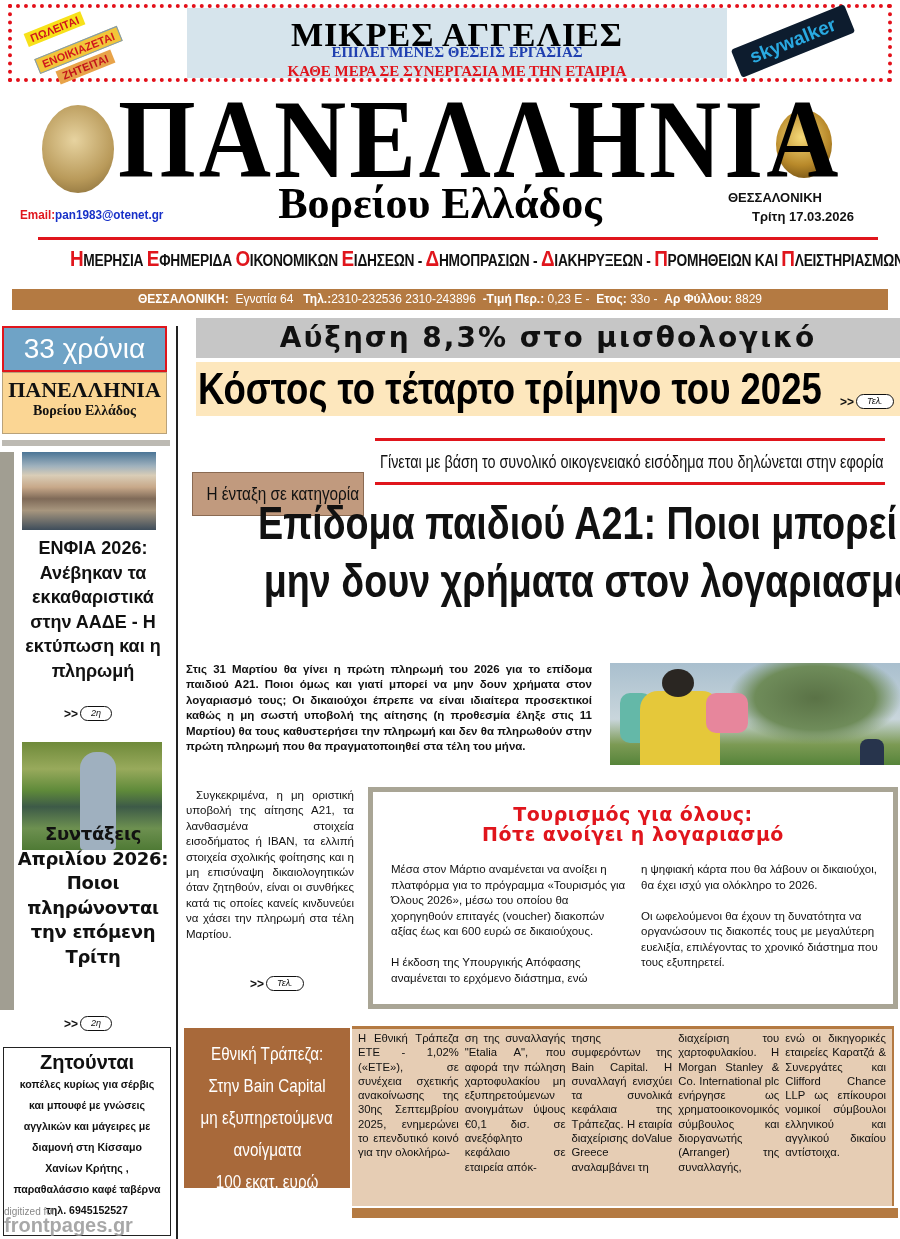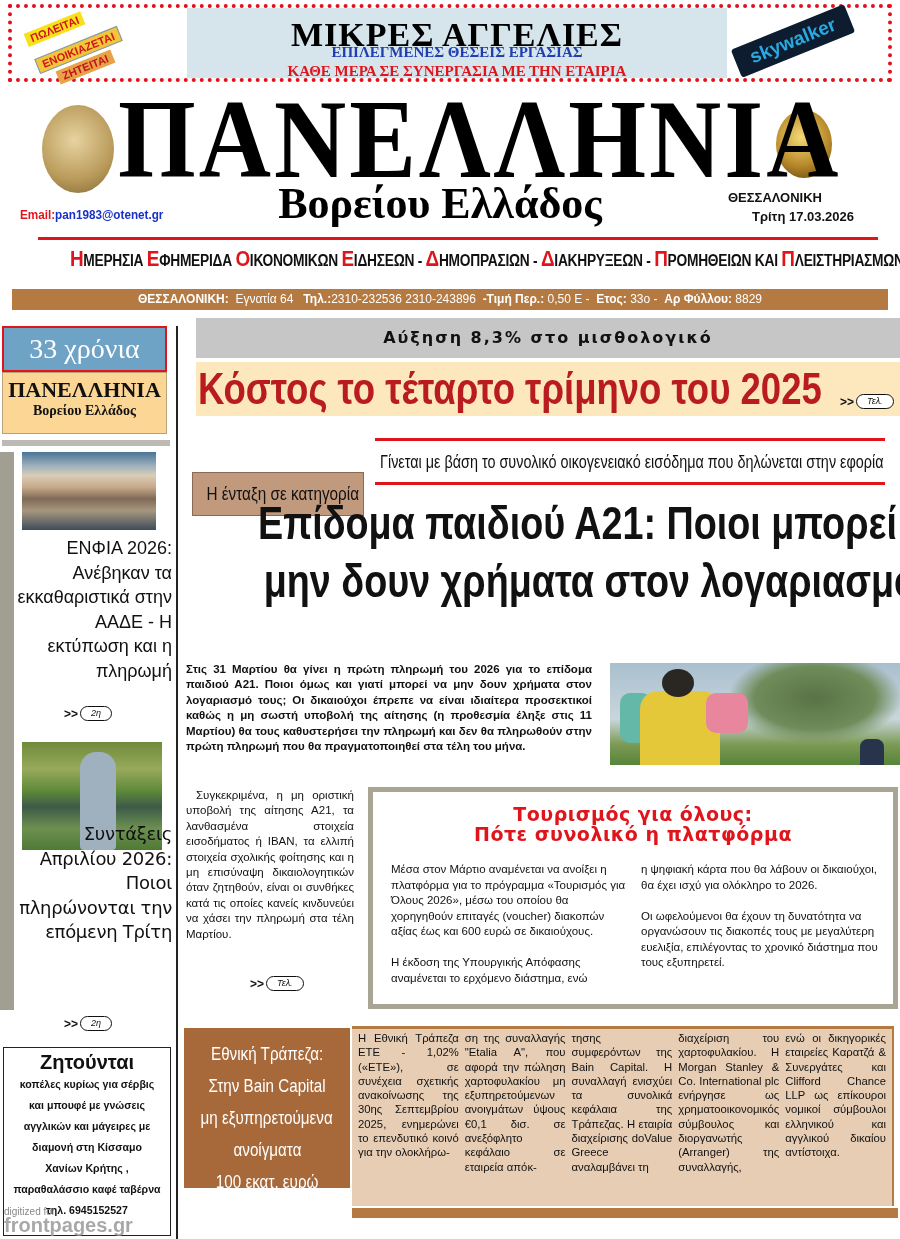--- a/index.html
+++ b/index.html
@@ -33,48 +33,48 @@
 
   .red-rule { left: 38px; top: 237px; width: 840px; height: 3px; background: #e0151c; }
   .tagline { left: 8px; top: 246px; width: 884px; text-align: center; font-size: 16px; font-weight: bold; color: #111; white-space: nowrap; letter-spacing: -0.3px; transform: scaleX(0.86); transform-origin: center; }
   .tagline .cap { color: #e0151c; font-size: 22px; }
 
   .infobar { left: 12px; top: 289px; width: 876px; height: 21px; background: #b47a42; color: #fff; font-size: 12px; text-align: center; line-height: 21px; }
   .infobar b { font-weight: bold; }
 
   
   .left-col-rule { left: 176px; top: 326px; width: 2px; height: 913px; background: #222; }
-  .years-box { left: 2px; top: 326px; width: 165px; height: 46px; background: #6fa3c6; border: 2px solid #e0151c; color: #fff; font-size: 28px; text-align: center; line-height: 42px; font-family: Liberation Serif, serif; }
+  .years-box { left: 2px; top: 326px; width: 165px; height: 46px; background: #6fa3c6; border: 2px solid #e0151c; color: #fff; font-size: 28px; text-align: center; line-height: 42px; }
   .mini-mast { left: 2px; top: 372px; width: 165px; height: 62px; background: #fbd694; border: 1px solid #b9a27a; text-align: center; }
   .mini-mast .t1 { font-family: "Liberation Serif", serif; font-weight: bold; font-size: 22px; color: #111; margin-top: 4px; }
   .mini-mast .t2 { font-family: "Liberation Serif", serif; font-weight: bold; font-size: 14px; color: #111; }
   .mini-shadow { left: 2px; top: 440px; width: 168px; height: 6px; background: #bdbab3; }
   .left-grey-strip { left: 0; top: 452px; width: 14px; height: 558px; background: #a19e92; }
 
   .side-photo { left: 22px; top: 452px; width: 134px; height: 78px; background: linear-gradient(180deg, #4b7596 0%, #9fb1bd 18%, #d9cdb7 30%, #c8a98a 45%, #7f6a58 60%, #a7967e 75%, #3e4d5b 100%); }
   .side-photo2 { left: 22px; top: 742px; width: 140px; height: 108px; background: linear-gradient(180deg, #6f8a3a 0%, #98aa5c 25%, #5f8a3a 45%, #3d5a48 60%, #6d9050 80%, #4f7a35 100%); }
   .side-photo2 .figure { position: absolute; left: 58px; top: 10px; width: 36px; height: 98px; background: #9fb0bf; border-radius: 16px 16px 4px 4px; }
-  .side-head { left: 14px; width: 158px; text-align: right; font-weight: normal; color: #111; }
+  .side-head { left: 14px; width: 158px; text-align: center; font-weight: bold; color: #111; }
   .side-head1 { top: 536px; font-size: 18px; line-height: 24.5px; }
   .side-head2 { top: 822px; font-size: 18px; line-height: 24.5px; font-family: "DejaVu Sans", sans-serif; letter-spacing: -0.3px; }
 
   .more-link { display: flex; align-items: center; gap: 2px; font-size: 12px; font-weight: bold; color: #111; }
   .pill { display: inline-block; border: 1.5px solid #111; border-radius: 10px; font-size: 9px; font-style: italic; font-weight: normal; padding: 0 10px; line-height: 13px; background: #fff; }
   .more1 { left: 64px; top: 706px; }
   .more2 { left: 64px; top: 1016px; }
 
   .wanted-box { left: 3px; top: 1047px; width: 168px; height: 189px; border: 1.5px solid #222; background: #fff; text-align: center; }
   .wanted-title { font-size: 20px; font-weight: bold; margin-top: 3px; }
   .wanted-body { font-size: 11.5px; font-weight: bold; line-height: 21px; padding: 0 3px; transform: scaleX(0.92); }
   .watermark { left: 4px; top: 1206px; font-size: 10px; color: #888; }
   .watermark2 { left: 4px; top: 1214px; font-size: 20px; font-weight: bold; color: #9a9a9a; letter-spacing: 0px; opacity: 0.85; }
 
   
-  .kicker { left: 196px; top: 318px; width: 704px; height: 40px; background: #c6c6c6; text-align: center; font-family: "DejaVu Sans", sans-serif; font-weight: bold; font-size: 16px; letter-spacing: 2px; line-height: 40px; color: #111; }
-  .main-head { left: 196px; top: 362px; width: 704px; height: 54px; background: #fde7bd; font-size: 44px; font-weight: bold; line-height: 54px; color: #b91c1c; white-space: nowrap; padding-left: 2px; }
+  .kicker { left: 196px; top: 318px; width: 704px; height: 40px; background: #c6c6c6; text-align: center; font-family: "DejaVu Sans", sans-serif; font-weight: bold; font-size: 28px; letter-spacing: 2px; line-height: 40px; color: #111; }
+  .main-head { left: 196px; top: 362px; width: 704px; height: 54px; background: #fde7bd; font-size: 44px; font-weight: bold; line-height: 54px; color: #000000; white-space: nowrap; padding-left: 2px; }
   .main-head .h { display: inline-block; transform: scaleX(0.83); transform-origin: left; }
   .main-more { left: 840px; top: 394px; }
 
   .cat-box { left: 192px; top: 441px; width: 172px; height: 44px; background: #c19a7e; border: 1px solid #8a6a52; font-size: 18px; line-height: 42px; text-align: center; color: #111; white-space: nowrap; margin-top: 31px; }
   .cat-box span { display: inline-block; transform: scaleX(0.85); }
   .sub-rule1 { left: 375px; top: 438px; width: 510px; height: 3px; background: #e0151c; }
   .sub-rule2 { left: 375px; top: 482px; width: 510px; height: 3px; background: #e0151c; }
   .subhead { left: 380px; top: 448px; width: 520px; font-size: 18px; line-height: 28px; color: #111; white-space: nowrap; }
   .subhead span { display: inline-block; transform: scaleX(0.8); transform-origin: left; }
 
@@ -137,21 +137,21 @@
 
 <div class="abs red-rule"></div>
 <div class="abs tagline">
   <span class="cap">Η</span><span>ΜΕΡΗΣΙΑ </span><span class="cap">Ε</span><span>ΦΗΜΕΡΙΔΑ </span><span class="cap">Ο</span><span>ΙΚΟΝΟΜΙΚΩΝ </span><span class="cap">Ε</span><span>ΙΔΗΣΕΩΝ - </span><span class="cap">Δ</span><span>ΗΜΟΠΡΑΣΙΩΝ - </span><span class="cap">Δ</span><span>ΙΑΚΗΡΥΞΕΩΝ - </span><span class="cap">Π</span><span>ΡΟΜΗΘΕΙΩΝ ΚΑΙ </span><span class="cap">Π</span><span>ΛΕΙΣΤΗΡΙΑΣΜΩΝ</span>
 </div>
 
 <div class="abs infobar">
   <b>ΘΕΣΣΑΛΟΝΙΚΗ:</b>&nbsp;
   <span>Εγνατία 64</span>&nbsp;&nbsp;
   <b>Τηλ.:</b><span>2310-232536  2310-243896</span>&nbsp;
-  <b>-Τιμή Περ.:</b>&nbsp;<span>0,50 Ε -</span>&nbsp;
+  <b>-Τιμή Περ.:</b>&nbsp;<span>0,23 Ε -</span>&nbsp;
   <b>Ετος:</b>&nbsp;<span>33ο -</span>&nbsp;
   <b>Αρ Φύλλου:</b>&nbsp;<span>8829</span>
 </div>
 
 <div class="abs left-col-rule"></div>
 <div class="abs years-box">33 χρόνια</div>
 <div class="abs mini-mast">
   <div class="t1">ΠΑΝΕΛΛΗΝΙΑ</div>
   <div class="t2">Βορείου Ελλάδος</div>
 </div>
@@ -212,21 +212,21 @@
 
 <div class="abs col2-body">Συγκεκριμένα, η μη οριστική υποβολή της αίτησης Α21, τα λανθασμένα στοιχεία εισοδήματος ή IBAN, τα ελλιπή στοιχεία σχολικής φοίτησης και η μη επισύναψη δικαιολογητικών όταν ζητηθούν, είναι οι συνθήκες κατά τις οποίες κανείς κινδυνεύει να χάσει την πληρωμή στα τέλη Μαρτίου.</div>
 <div class="abs more-link more3">
   <span>&gt;&gt;</span>
     <span class="pill">Τελ.</span>
 </div>
 
 <div class="abs tour-box">
   <div class="tour-title">
     <div>Τουρισμός για όλους:</div>
-    <div>Πότε συνολικό η πλατφόρμα</div>
+    <div>Πότε ανοίγει η λογαριασμό</div>
   </div>
   <div class="tour-col tour-col1">
     <p>Μέσα στον Μάρτιο αναμένεται να ανοίξει η πλατφόρμα για το πρόγραμμα «Τουρισμός για Όλους 2026», μέσω του οποίου θα χορηγηθούν επιταγές (voucher) διακοπών αξίας έως και 600 ευρώ σε δικαιούχους.</p>
     <p>Η έκδοση της Υπουργικής Απόφασης αναμένεται το ερχόμενο διάστημα, ενώ</p>
   </div>
   <div class="tour-col tour-col2">
     <p>η ψηφιακή κάρτα που θα λάβουν οι δικαιούχοι, θα έχει ισχύ για ολόκληρο το 2026.</p>
     <p>Οι ωφελούμενοι θα έχουν τη δυνατότητα να οργανώσουν τις διακοπές τους με μεγαλύτερη ευελιξία, επιλέγοντας το χρονικό διάστημα που τους εξυπηρετεί.</p>
   </div>
 </div>

